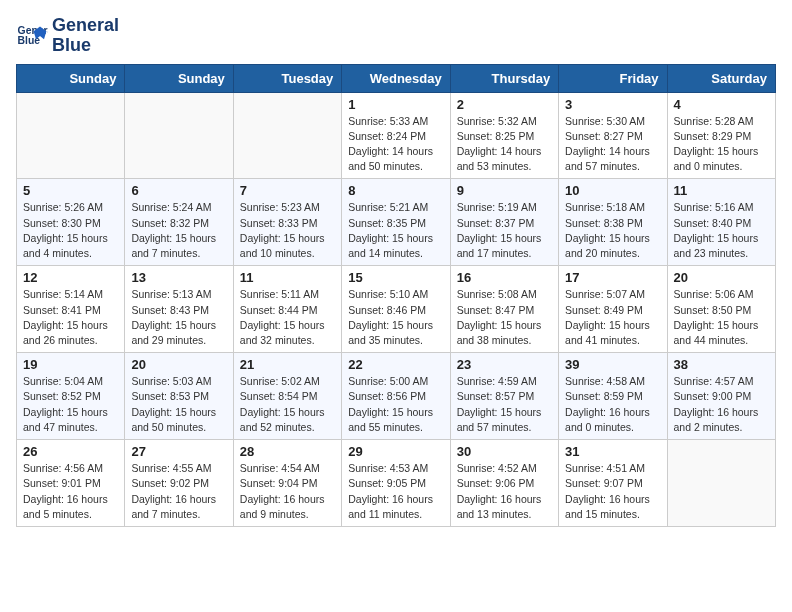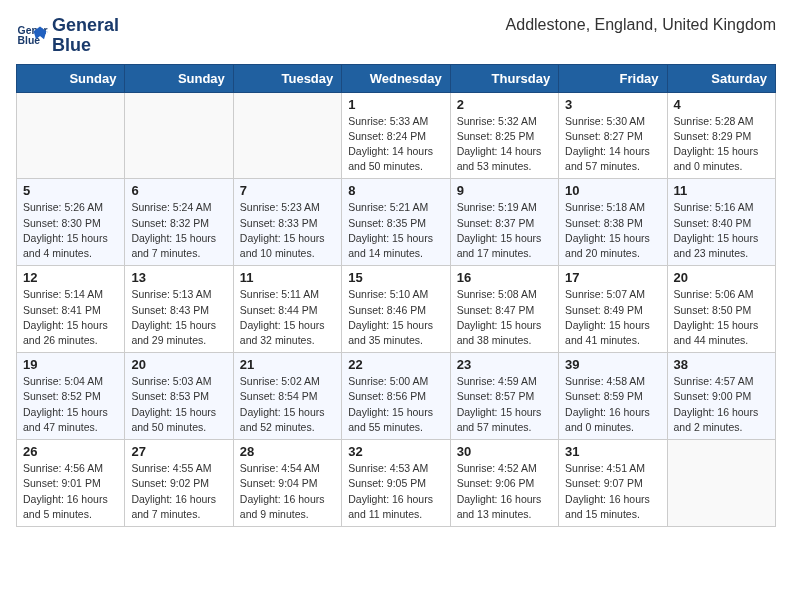--- a/index.html
+++ b/index.html
@@ -95,21 +95,20 @@
       <text x="2" y="18" font-size="13" font-weight="bold" fill="#1a3a6b">General</text>
       <text x="2" y="30" font-size="13" font-weight="bold" fill="#1a3a6b">Blue</text>
       <polygon points="30,8 38,14 35,24 30,20 25,24 22,14" fill="#2060c0"></polygon>
     </svg>
     <div style="display:flex;flex-direction:column;line-height:1.15;">
       <span class="logo-text">General</span>
       <span class="logo-text">Blue</span>
     </div>
   </div>
   <div class="title-block">
-    <div class="location-title">Addlestone, England, United Kingdom</div>
   </div>
 </div>
 
 <table class="calendar">
   <thead>
     <tr>
     <th>Sunday</th>
         <th>Sunday</th>
         <th>Tuesday</th>
         <th>Wednesday</th>
@@ -237,21 +236,21 @@
         </td>
         <td>
           <div class="day-number">27</div>
           <div class="day-info">Sunrise: 4:55 AM<br>Sunset: 9:02 PM<br>Daylight: 16 hours and 7 minutes.</div>
         </td>
         <td>
           <div class="day-number">28</div>
           <div class="day-info">Sunrise: 4:54 AM<br>Sunset: 9:04 PM<br>Daylight: 16 hours and 9 minutes.</div>
         </td>
         <td>
-          <div class="day-number">32</div>
+          <div class="day-number">29</div>
           <div class="day-info">Sunrise: 4:53 AM<br>Sunset: 9:05 PM<br>Daylight: 16 hours and 11 minutes.</div>
         </td>
         <td>
           <div class="day-number">30</div>
           <div class="day-info">Sunrise: 4:52 AM<br>Sunset: 9:06 PM<br>Daylight: 16 hours and 13 minutes.</div>
         </td>
         <td>
           <div class="day-number">31</div>
           <div class="day-info">Sunrise: 4:51 AM<br>Sunset: 9:07 PM<br>Daylight: 16 hours and 15 minutes.</div>
         </td>

